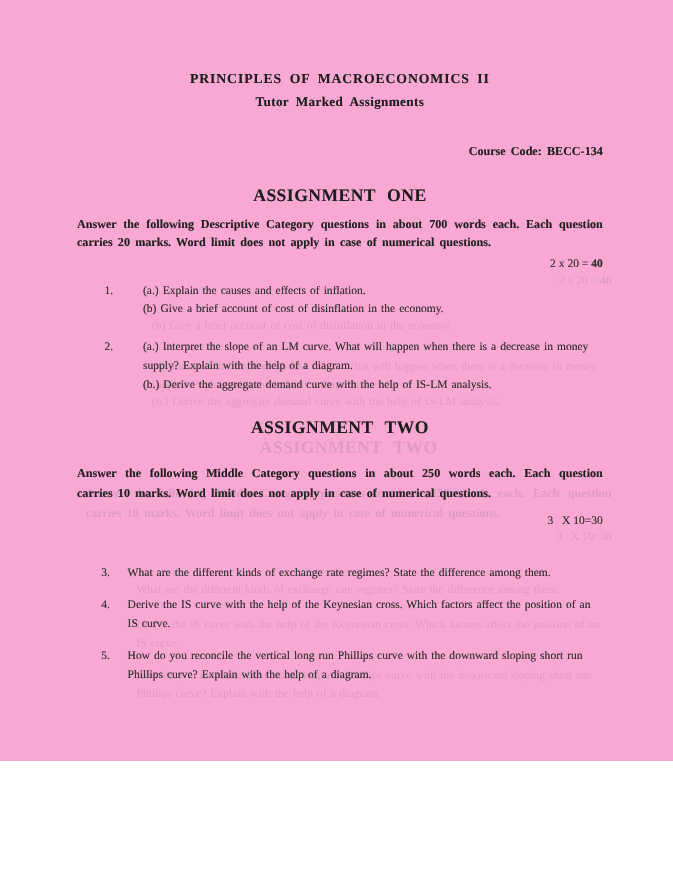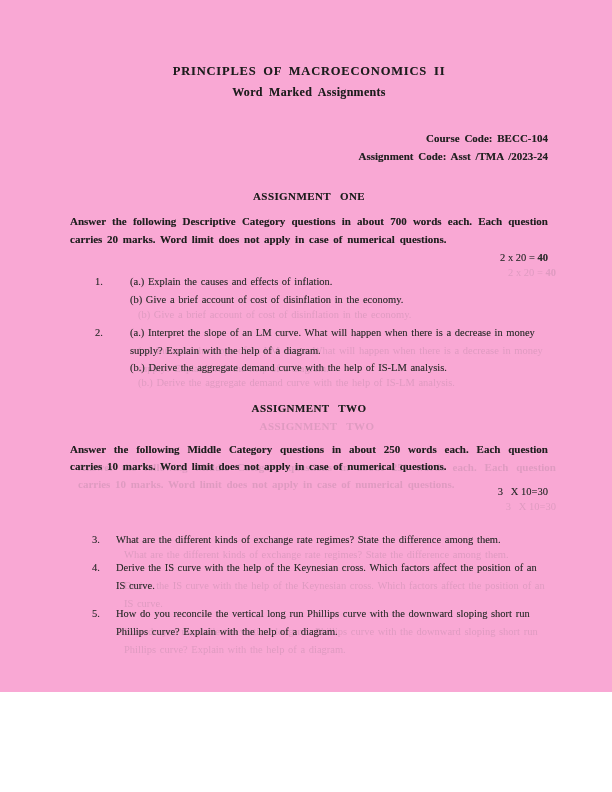--- a/index.html
+++ b/index.html
@@ -8,21 +8,21 @@
     font-family:"Liberation Serif","DejaVu Serif",serif;color:#2a2a2a;
   }
   .content{position:absolute;left:70px;right:64px;top:64px;
     text-shadow:0 0 0.6px rgba(45,45,45,0.45);}
   .doc-title{text-align:center;font-weight:bold;font-size:12.5px;line-height:15px;
     letter-spacing:0.8px;word-spacing:3px;color:#1d1d1d;}
   .doc-subtitle{text-align:center;font-weight:bold;font-size:12px;line-height:15px;
     margin-top:6px;letter-spacing:0.3px;word-spacing:3px;color:#1d1d1d;}
   .meta{margin-top:30px;text-align:right;font-weight:bold;font-size:11px;
     line-height:17.5px;word-spacing:2px;color:#202020;}
-  .section-heading{margin-top:24px;text-align:center;font-weight:bold;font-size:11px;
+  .section-heading{margin-top:24px;text-align:center;font-weight:bold;font-size:16px;
     line-height:14px;word-spacing:6px;letter-spacing:0.4px;color:#1d1d1d;}
   .heading2{}
   .instructions{margin-top:10px;font-weight:bold;font-size:11px;line-height:17.5px;
     text-align:justify;word-spacing:2px;color:#1f1f1f;}
   .instr2{margin-top:26px;}
   .marks-line{margin-top:2px;text-align:right;font-size:10.5px;line-height:15px;color:#2e2e2e;}
   .marks2{margin-top:8px;}
   .pre{white-space:pre;}
   .bold{font-weight:bold;}
   .questions{margin-top:8px;}
@@ -41,25 +41,24 @@
   }
   .ghost-near{top:15px;}
 </style>
 </head>
 <body>
 
 <div class="page">
   <div class="content">
 
     <div class="doc-title">PRINCIPLES OF MACROECONOMICS II</div>
-    <div class="doc-subtitle">Word Marked Assignments</div>
+    <div class="doc-subtitle">Tutor Marked Assignments</div>
 
     <div class="meta">
-      <div>Course Code: BECC-104</div>
-      <div>Assignment Code: Asst /TMA /2023-24</div>
+      <div>Course Code: BECC-134</div>
     </div>
 
     <div class="section-heading">ASSIGNMENT ONE</div>
 
     <div class="instructions">Answer the following Descriptive Category questions in about 700 words each. Each question carries 20 marks. Word limit does not apply in case of numerical questions.</div>
 
     <div class="marks-line gwrap">
       <span class="pre">2 x 20 = </span><span class="bold">40</span>
       <span class="ghost ghost-near"><span class="pre">2 x 20 = </span><span class="bold">40</span></span>
     </div>

